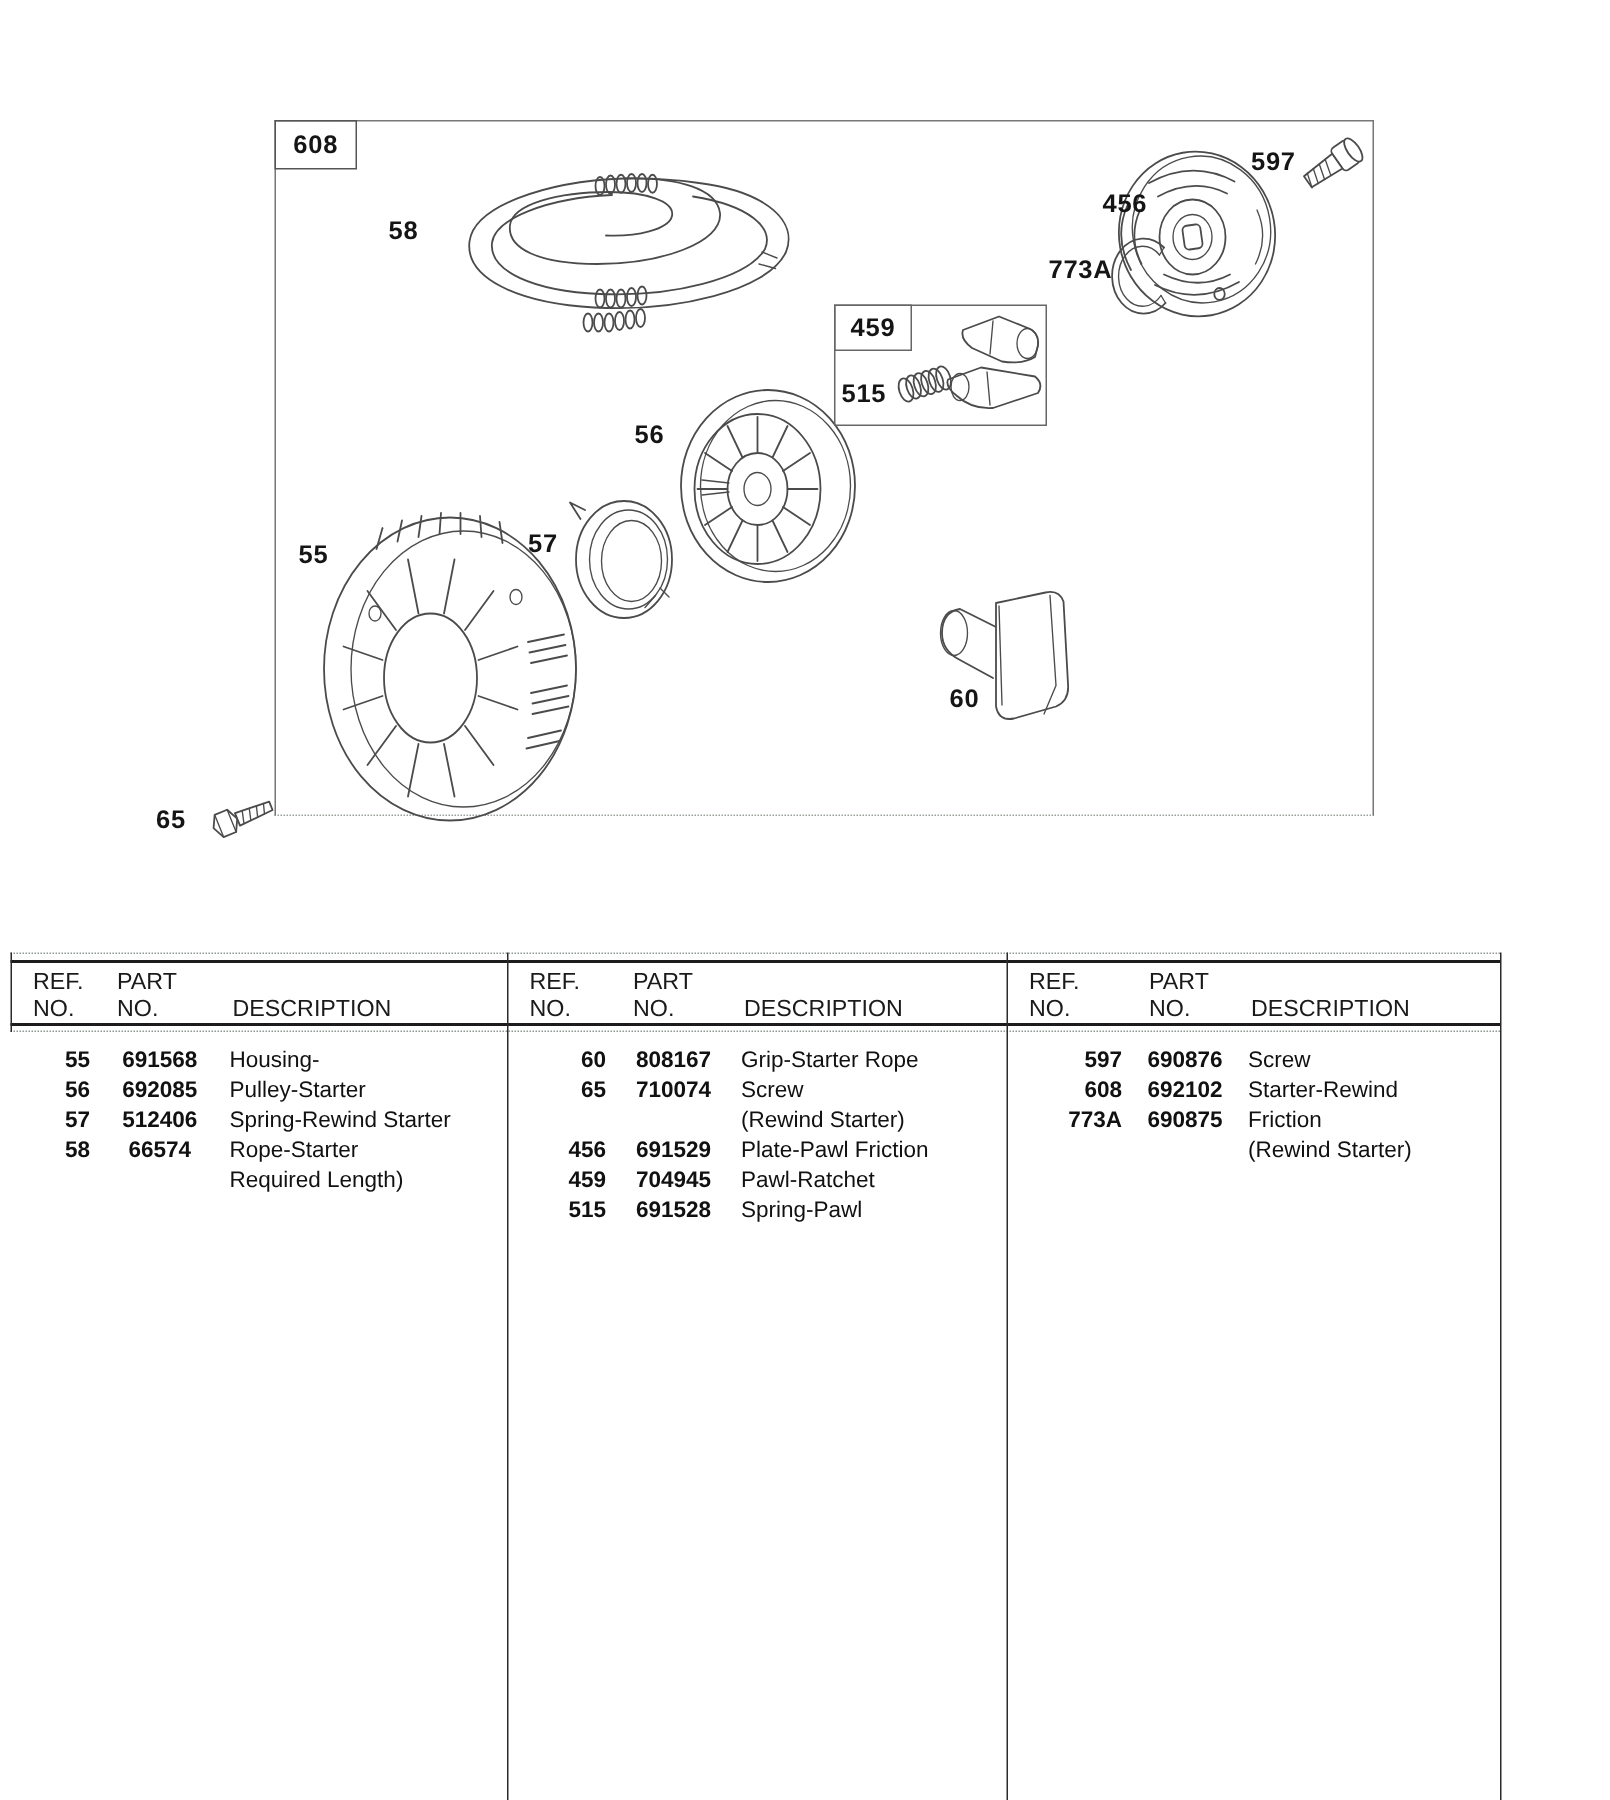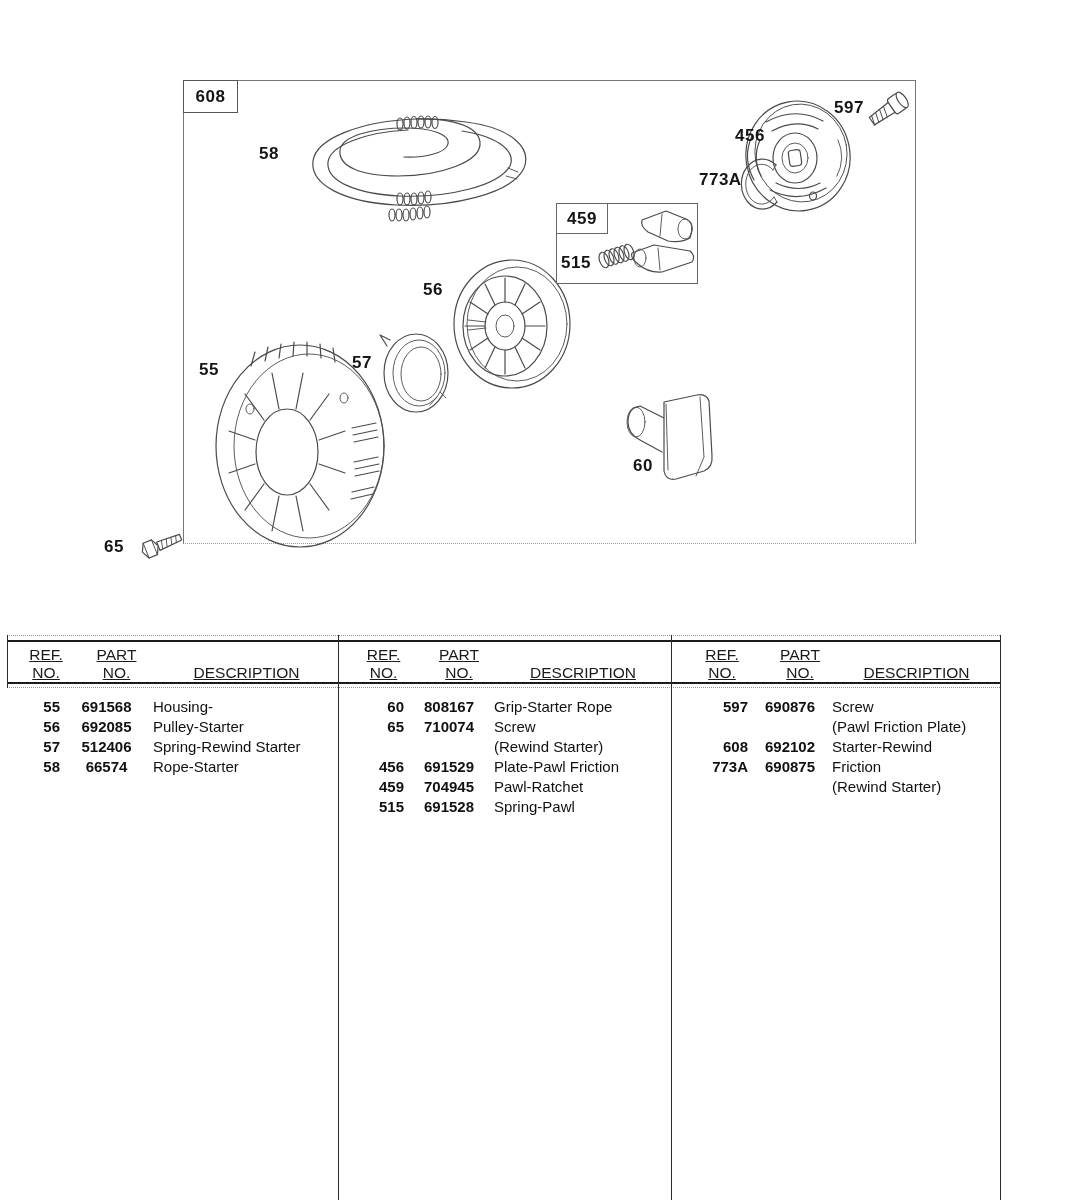--- a/index.html
+++ b/index.html
@@ -28,21 +28,21 @@
   #tbl-top-solid{top:640px;border-top:2px solid #1c1c1c;}
   #tbl-hdr-solid{top:682px;border-top:2px solid #1c1c1c;}
   #tbl-hdr-dotted{top:687px;border-top:1px dotted #8f988f;}
   .vline{position:absolute;top:635px;width:0;border-left:1px solid #2a2a2a;}
   #vl-left{left:7px;height:53px;}
   #vl-1{left:338px;height:565px;}
   #vl-2{left:671px;height:565px;}
   #vl-right{left:1000px;height:565px;}
   .pcol{position:absolute;top:646px;}
   .phead{display:flex;font-size:15.5px;color:#1a1a1a;line-height:18px;}
-  .phead .hc{text-align:center;text-decoration:underline;}
+  .phead .hc{}
   .phead .ref{width:var(--refw);margin-left:14px;}
   .phead .part{width:var(--partw);margin-left:8px;}
   .phead .desc{flex:1;padding-top:18px;}
   .pbody{margin-top:15px;font-size:15px;line-height:20px;}
   .prow{display:flex;}
   .c-ref{display:inline-block;width:var(--refw);margin-left:4px;text-align:right;font-weight:bold;}
   .c-part{display:inline-block;width:var(--partw);margin-left:8px;text-align:center;font-weight:bold;}
   .c-desc{flex:1;margin-left:8px;text-align:left;}
 </style>
 </head>
@@ -269,20 +269,25 @@
         <span class="c-desc">Spring-Rewind Starter</span>
       </div>
 
       <div class="prow">
         <span class="c-ref">58</span>
         <span class="c-part">66574</span>
         <span class="c-desc">Rope-Starter</span>
       </div>
 
 
+      <div class="prow">
+        <span class="c-ref"></span>
+        <span class="c-part"></span>
+        <span class="c-desc">Required Length)</span>
+      </div>
     </div>
 </div>
 
 <div class="pcol" style="left:339px;width:331px;--refw:61px;--partw:74px;">
   <div class="phead">
     <div class="hc ref">
       <div>REF.</div>
       <div>NO.</div>
     </div>
     <div class="hc part">
@@ -344,25 +349,20 @@
     <div class="hc desc">DESCRIPTION</div>
   </div>
   <div class="pbody">
 
       <div class="prow">
         <span class="c-ref">597</span>
         <span class="c-part">690876</span>
         <span class="c-desc">Screw</span>
       </div>
 
-      <div class="prow">
-        <span class="c-ref"></span>
-        <span class="c-part"></span>
-        <span class="c-desc">(Pawl Friction Plate)</span>
-      </div>
 
       <div class="prow">
         <span class="c-ref">608</span>
         <span class="c-part">692102</span>
         <span class="c-desc">Starter-Rewind</span>
       </div>
 
       <div class="prow">
         <span class="c-ref">773A</span>
         <span class="c-part">690875</span>

